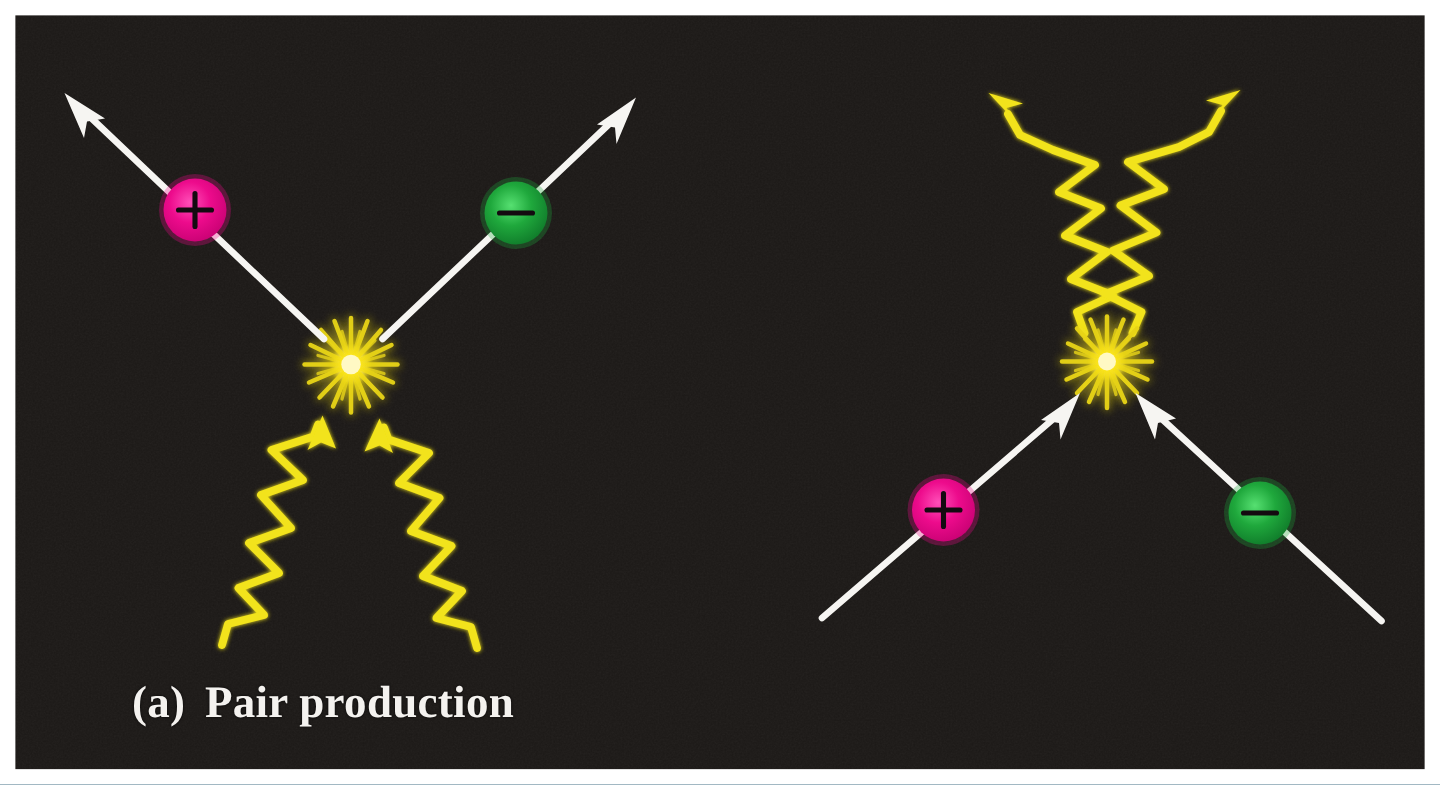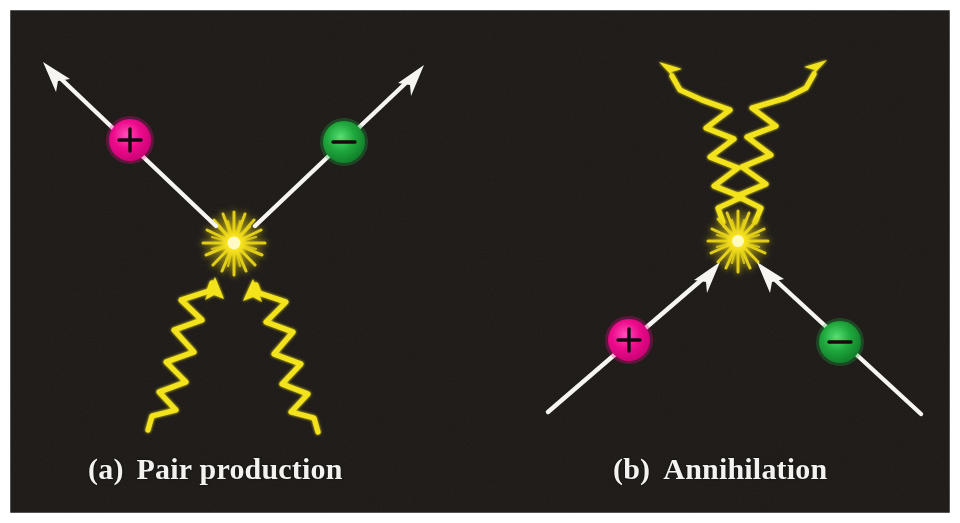--- a/index.html
+++ b/index.html
@@ -267,18 +267,15 @@
         <circle cx="840" cy="342" r="21" fill="url(#grad-electron)"></circle>
         <line x1="829" y1="342" x2="851" y2="342" stroke="#140a10" stroke-width="3.4" stroke-linecap="round"></line>
       </g>
     </g>
   </svg>
 
   <div class="caption-layer">
     <div class="panel-caption" id="caption-a">
       <span class="tag">(a)</span><span>Pair production</span>
     </div>
-    <div class="panel-caption" id="caption-b">
-      <span class="tag">(b)</span><span>Annihilation</span>
-    </div>
   </div>
 
 </div>
 
 </body></html>

